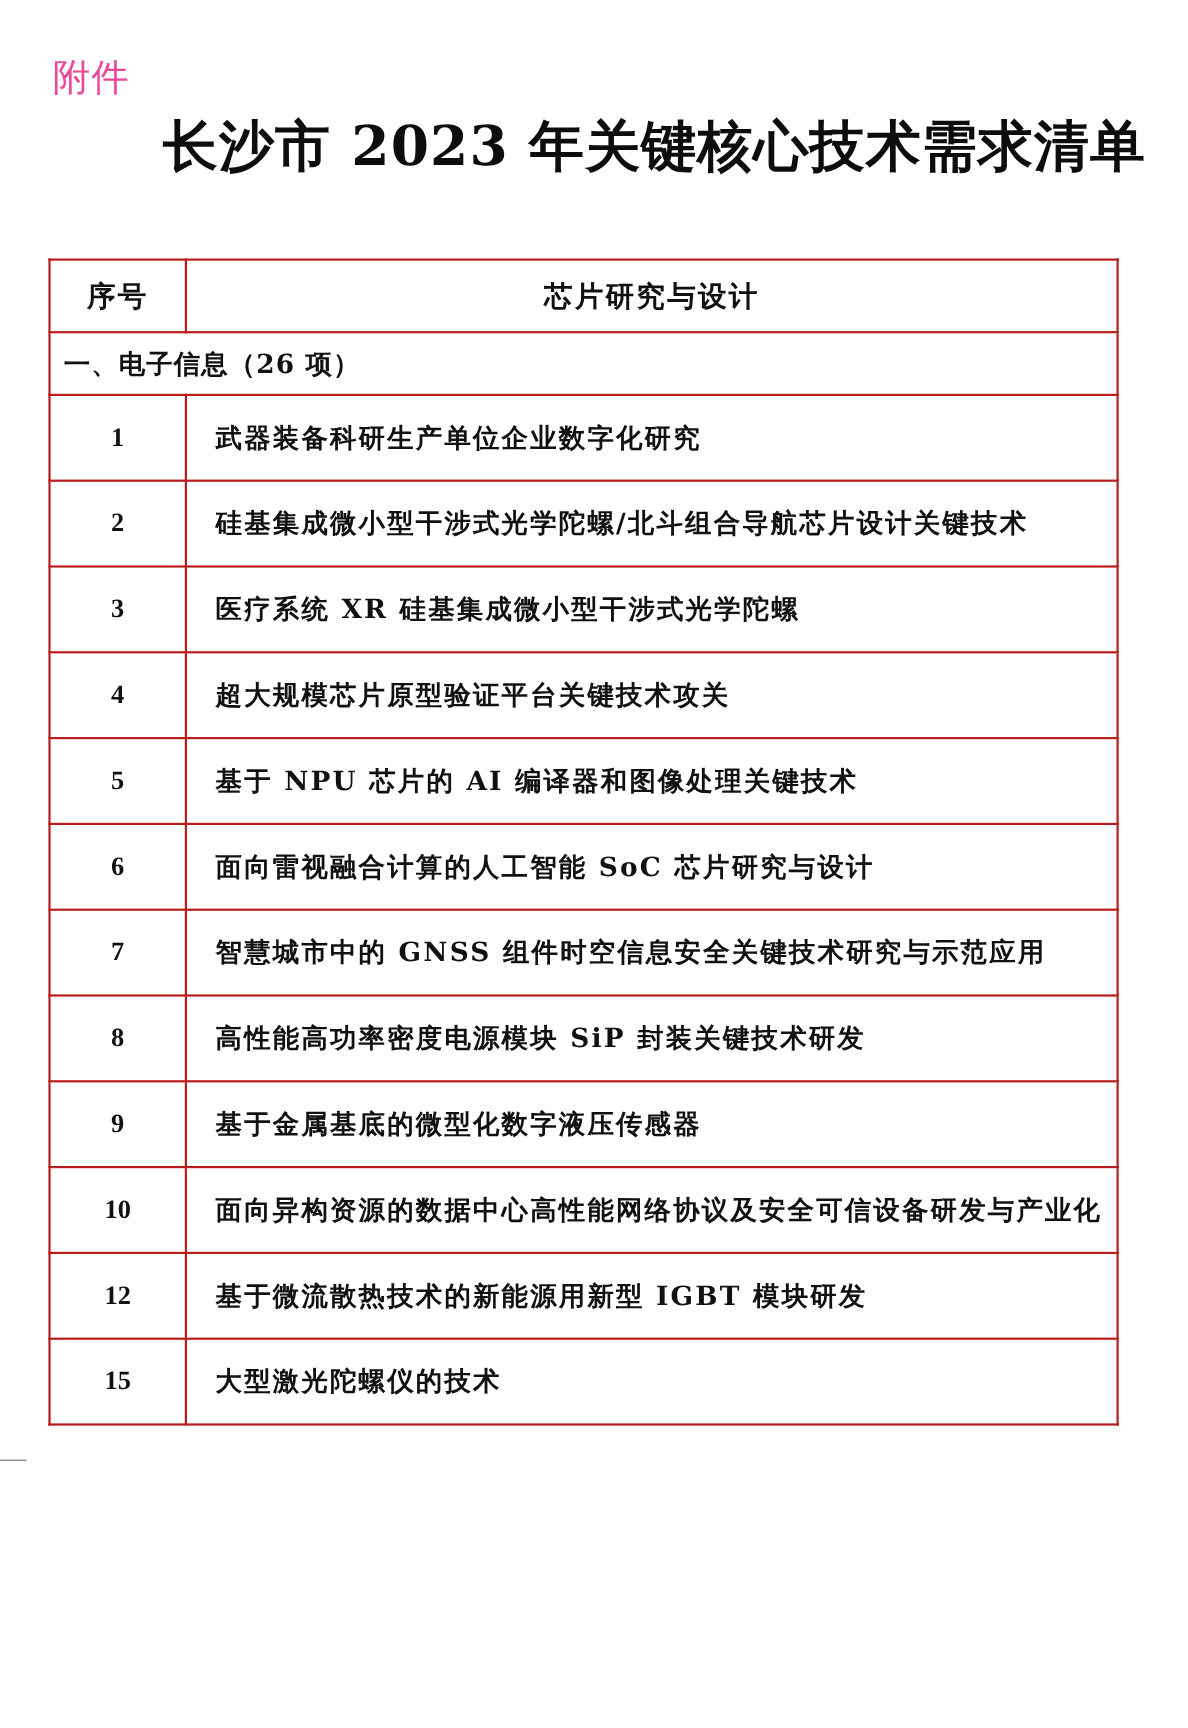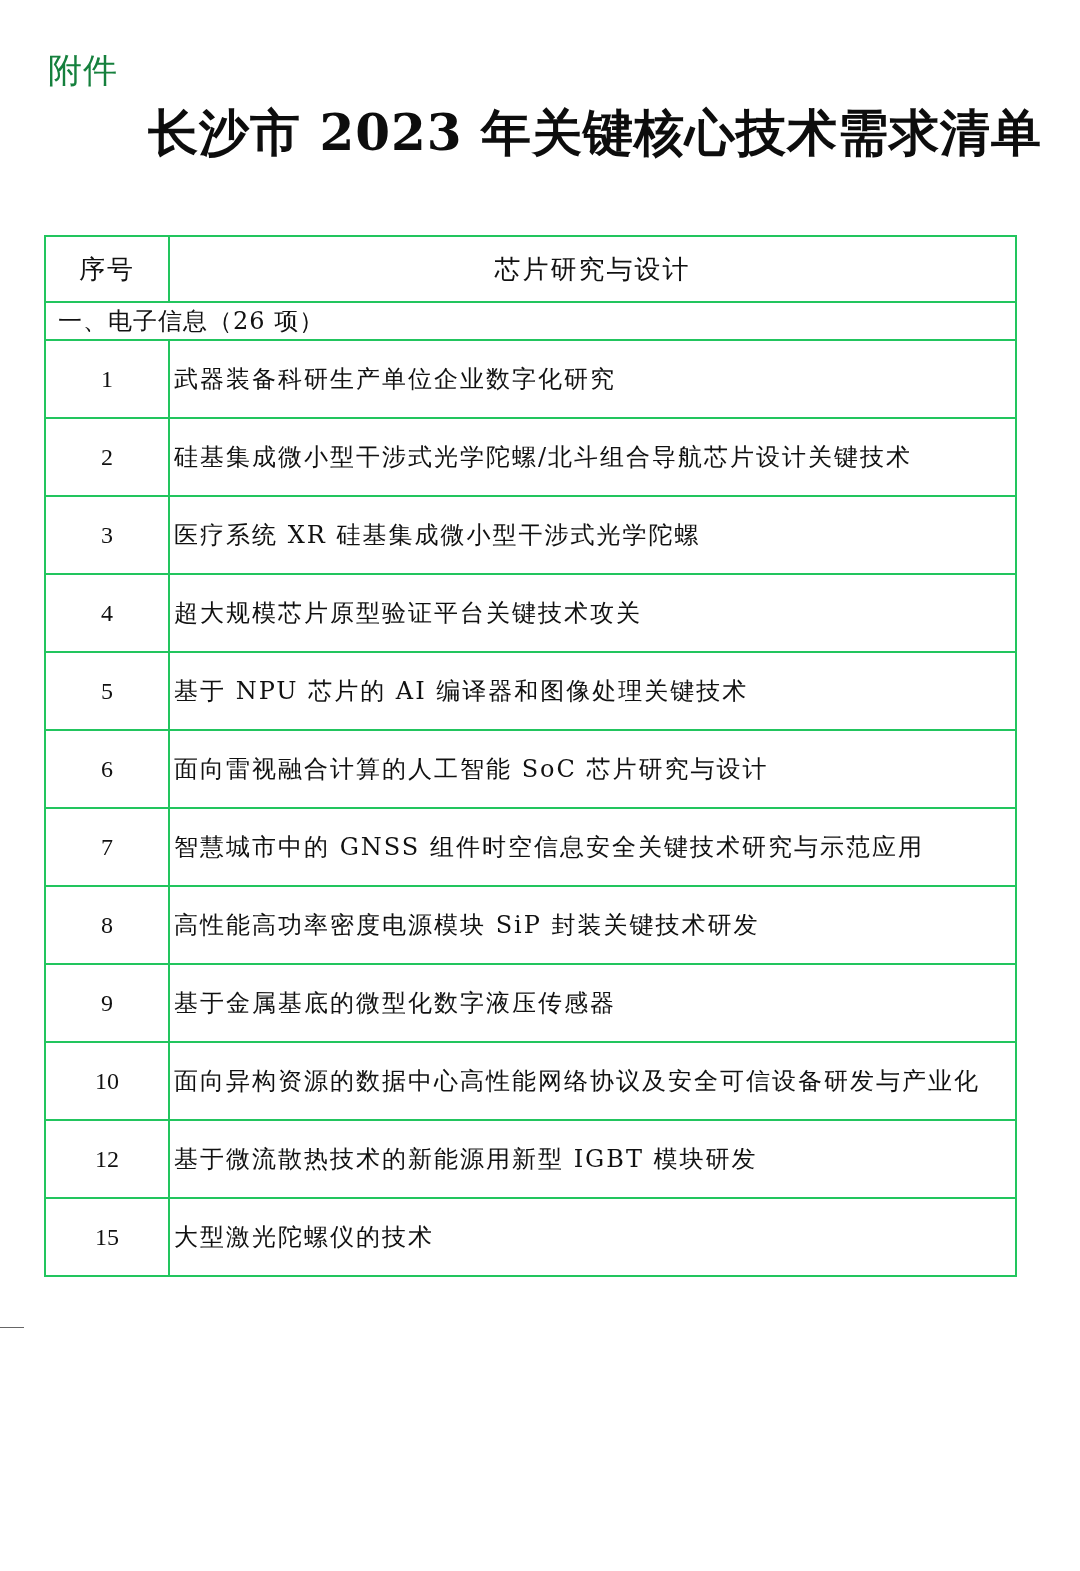--- a/index.html
+++ b/index.html
@@ -15,21 +15,21 @@
       color: #111111;
       font-family: "DejaVu Serif", "Liberation Serif", serif;
     }
     .attachment-label {
       position: absolute;
       left: 48px;
       top: 48px;
       font-size: 34px;
       font-family: "DejaVu Sans", "Liberation Sans", sans-serif;
       letter-spacing: 1px;
-      color: #15803d;
+      color: #ec4899;
     }
     .doc-title {
       position: absolute;
       left: 148px;
       top: 100px;
       width: 850px;
       font-size: 50px;
       font-weight: bold;
       font-family: "DejaVu Serif", "Liberation Serif", serif;
       letter-spacing: 1px;
@@ -39,52 +39,52 @@
     .req-table {
       position: absolute;
       left: 44px;
       top: 235px;
       width: 971px;
       border-collapse: collapse;
       table-layout: fixed;
       font-family: "DejaVu Serif", "Liberation Serif", serif;
     }
     .req-table td, .req-table th {
-      border: 2px solid #22c55e;
+      border: 2px solid #b91c1c;
       padding: 0;
-      font-weight: normal;
+      font-weight: bold;
     }
     .col-no { width: 124px; }
     .col-name { width: 847px; }
     .hdr-row { height: 66px; }
     .hdr-row th {
       font-size: 26px;
       text-align: center;
       vertical-align: middle;
       letter-spacing: 2px;
     }
-    .section-row { height: 38px; }
+    .section-row { height: 57px; }
     .section-row td {
       font-size: 24px;
       text-align: left;
       padding-left: 12px;
       vertical-align: middle;
       letter-spacing: 1px;
     }
     .data-row { height: 78px; }
     .data-row td.no {
       text-align: center;
       vertical-align: middle;
       font-size: 24px;
       font-family: "Liberation Serif", "DejaVu Serif", serif;
     }
     .data-row td.name {
       text-align: left;
       vertical-align: middle;
-      padding-left: 4px;
+      padding-left: 26px;
       padding-right: 8px;
       font-size: 24px;
       line-height: 34px;
       letter-spacing: 2px;
     }
     .margin-mark {
       position: absolute;
       left: 0;
       top: 1327px;
       width: 24px;

